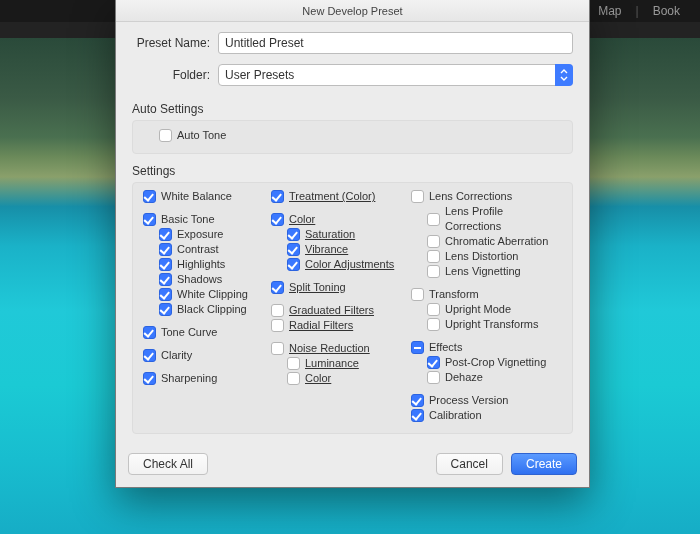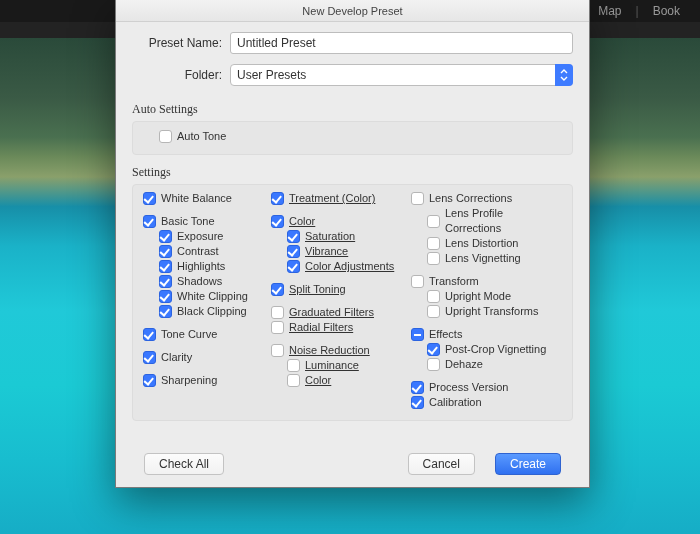--- a/index.html
+++ b/index.html
@@ -41,40 +41,40 @@
     display:flex; flex-direction:column;
   }
   .titlebar {
     height:22px; display:flex; align-items:center; justify-content:center;
     font-size:11px; color:#444;
     border-bottom:1px solid #d0d0d0;
     background:linear-gradient(#f2f2f2,#e6e6e6);
   }
 
   .form-row { display:flex; align-items:center; margin:10px 16px 6px; }
-  .form-row .lbl { width:86px; text-align:right; padding-right:8px; color:#333;margin-left:12px; }
+  .form-row .lbl { width:86px; text-align:right; padding-right:8px; color:#333; }
   .text-input {
     flex:1; height:22px; border:1px solid #bdbdbd; border-radius:3px;
     background:#fff; padding:0 6px; font-size:12px; color:#333;
   }
 
   .select-wrap { flex:1; position:relative; }
   .select {
     width:100%; height:22px; border:1px solid #bdbdbd; border-radius:4px;
     background:#fff; padding:0 6px; font-size:12px; color:#333;
     display:flex; align-items:center;
   }
   .select-btn {
     position:absolute; right:0; top:0; width:18px; height:22px;
     background:#3e7bff; border-radius:0 4px 4px 0;
     display:flex; flex-direction:column; align-items:center; justify-content:center;
   }
   .select-btn svg { display:block; }
 
-  .group-label { margin:10px 16px 4px; color:#333; font-size:12px;font-family:Liberation Serif, serif; }
+  .group-label { margin:10px 16px 4px; color:#333; font-size:12px; }
 
   .panel {
     margin:0 16px; padding:6px 10px 10px; border:1px solid #dcdcdc;
     background:#e6e6e6; border-radius:4px;
   }
   .panel.auto { height:34px; display:flex; align-items:center; padding-left:26px; }
 
   .cols { display:flex; gap:6px; }
   .col { flex:1; }
   .col.c1 { flex:0 0 122px; }
@@ -97,21 +97,21 @@
   input[type="checkbox"]:checked::after {
     content:""; width:7px; height:4px; border:2px solid #fff;
     border-top:none; border-right:none; transform:rotate(-50deg) translate(0,-1px);
   }
   input[type="checkbox"].minus:checked::after {
     content:""; width:7px; height:0; border:none; border-top:2px solid #fff;
     transform:none;
   }
 
   .footer {
-    margin:auto 28px 12px; display:flex; align-items:center; gap:20px;
+    margin:auto 12px 12px; display:flex; align-items:center; gap:8px;
   }
   .footer .sp { flex:1; }
   .btn {
     height:22px; padding:0 14px; border:1px solid #c3c3c3; border-radius:4px;
     background:linear-gradient(#fcfcfc,#f2f2f2); font-size:12px; color:#333;
     display:inline-flex; align-items:center; cursor:default;
   }
   .btn.primary { background:linear-gradient(#5a9aff,#2f70f0); border-color:#2f63d0; color:#fff; }
 </style>
 </head>
@@ -268,20 +268,24 @@
         <label class="ck">
             <input type="checkbox" style="">
             <span>Lens Corrections</span>
           </label>
         <label class="ck sub">
             <input type="checkbox" style="">
             <span>Lens Profile Corrections</span>
           </label>
         <label class="ck sub">
             <input type="checkbox" style="">
+            <span>Chromatic Aberration</span>
+          </label>
+        <label class="ck sub">
+            <input type="checkbox" style="">
             <span>Lens Distortion</span>
           </label>
         <label class="ck sub">
             <input type="checkbox" style="">
             <span>Lens Vignetting</span>
           </label>
         <div class="spacer"></div>
         <label class="ck">
             <input type="checkbox" style="">
             <span>Transform</span>

